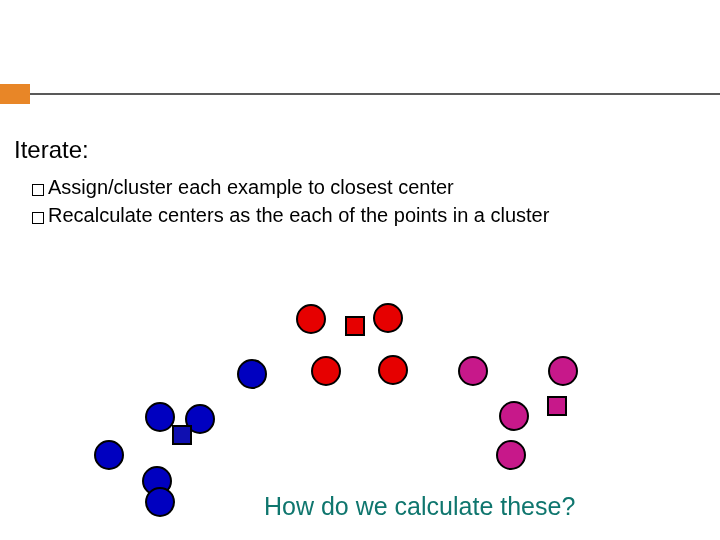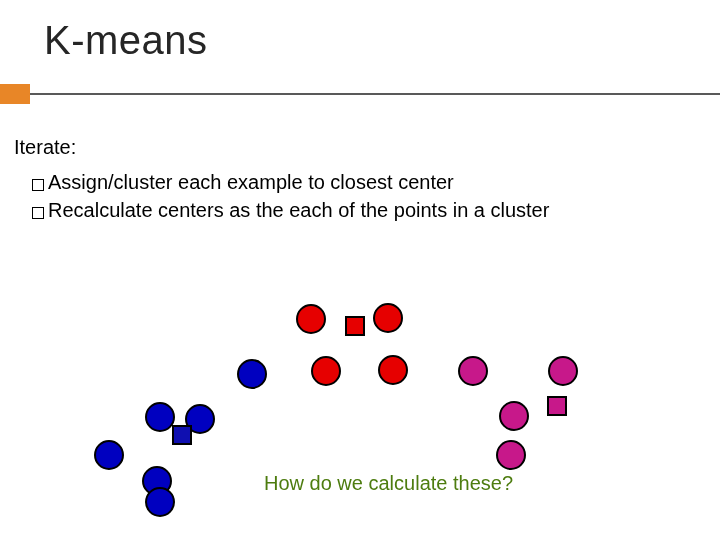--- a/index.html
+++ b/index.html
@@ -2,42 +2,41 @@
 <html><head>
 <meta charset="utf-8">
 <style>
   * { box-sizing: border-box; margin: 0; padding: 0; }
   html, body { width: 720px; height: 540px; background: #ffffff; font-family: Arial, Helvetica, sans-serif; overflow: hidden; }
   .slide { position: relative; width: 720px; height: 540px; }
   .title { position: absolute; left: 44px; top: 18px; font-size: 40px; color: #262626; font-weight: 400; letter-spacing: 0.5px; }
   .accent-bar { position: absolute; left: 0; top: 84px; width: 30px; height: 20px; background: #e88627; }
   .divider { position: absolute; left: 30px; top: 93px; width: 690px; height: 0; border-top: 2px solid #595959; }
   .body { position: absolute; left: 14px; top: 136px; width: 692px; color: #000; }
-  .iterate-label { font-size: 20px; margin-bottom: 10px; }
+  .iterate-label { font-size: 24px; margin-bottom: 10px; }
   .bullets { margin-left: 18px; }
   .bullet-row { display: flex; align-items: center; font-size: 20px; line-height: 1.3; margin-bottom: 2px; }
   .bullet-box { display: inline-block; width: 12px; height: 12px; border: 1.4px solid #000; margin-top: 6px; margin-right: 4px; flex: 0 0 auto; }
   .bullet-text { display: inline; }
-  .question { position: absolute; left: 264px; top: 472px; font-size: 20px; color: #4d7c0f; }
+  .question { position: absolute; left: 264px; top: 492px; font-size: 25px; color: #0f766e; }
   .plot { position: absolute; left: 0; top: 0; width: 720px; height: 540px; pointer-events: none; }
   .dot { position: absolute; width: 30px; height: 30px; border-radius: 50%; border: 2px solid #000; }
   .sq  { position: absolute; width: 20px; height: 20px; border: 2px solid #000; }
   .red  { background: #e60000; }
   .blue { background: #0000c0; }
   .mag  { background: #c7188a; }
   .blue-sq { background: #0f0fb0; }
   .red-sq  { background: #e60000; }
   .mag-sq  { background: #c7188a; }
 </style>
 </head>
 <body>
 
 <div class="slide">
 
-  <div class="title">K-means</div>
   <div class="accent-bar"></div>
   <div class="divider"></div>
 
   <div class="body">
     <div class="iterate-label">Iterate:</div>
     <div class="bullets">
       <div class="bullet-row">
         <span class="bullet-box"></span>
         <span class="bullet-text">Assign/cluster each example to closest center</span>
       </div>

